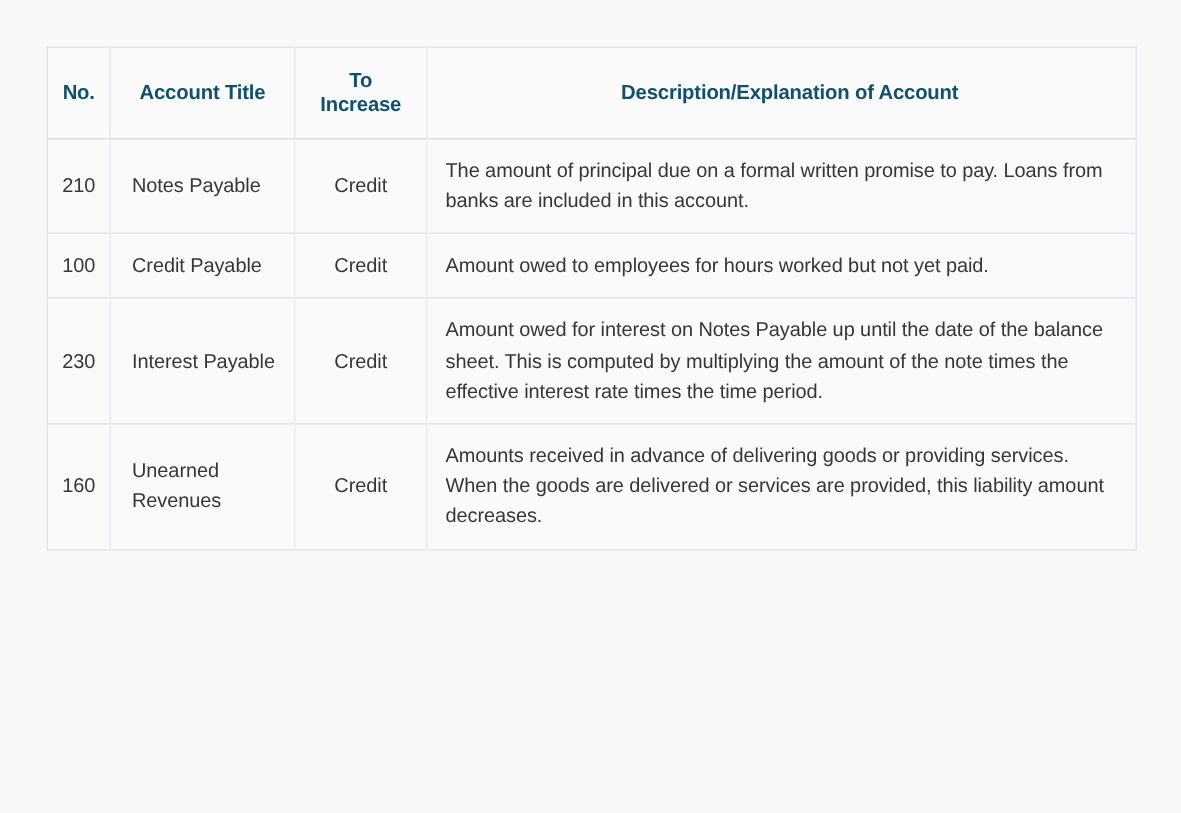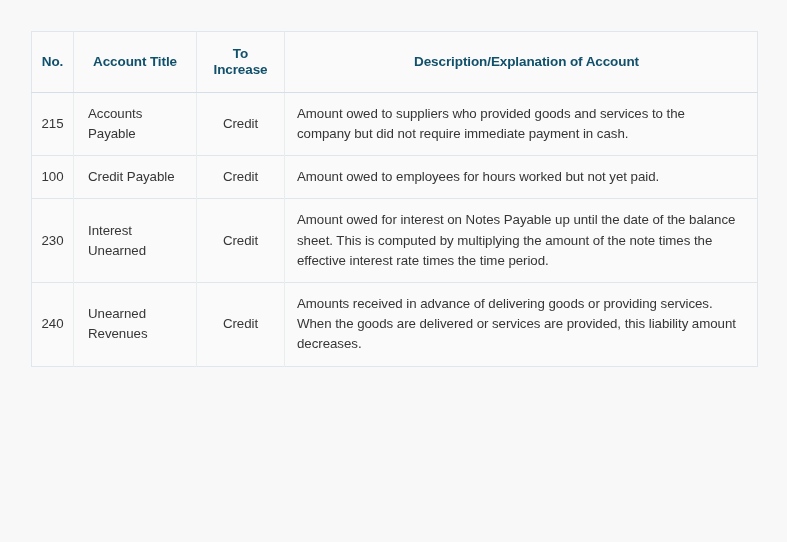--- a/index.html
+++ b/index.html
@@ -115,39 +115,39 @@
           <th class="th-title">Account Title</th>
           <th class="th-increase">
             <span>To</span><br>
             <span>Increase</span>
           </th>
           <th class="th-desc">Description/Explanation of Account</th>
         </tr>
       </thead>
       <tbody>
         <tr>
-          <td class="cell-no">215</td>
-          <td class="cell-title">Accounts Payable</td>
+          <td class="cell-no">210</td>
+          <td class="cell-title">Notes Payable</td>
           <td class="cell-increase">Credit</td>
-          <td class="cell-desc">Amount owed to suppliers who provided goods and services to the company but did not require immediate payment in cash.</td>
+          <td class="cell-desc">The amount of principal due on a formal written promise to pay. Loans from banks are included in this account.</td>
         </tr>
         <tr>
           <td class="cell-no">100</td>
           <td class="cell-title">Credit Payable</td>
           <td class="cell-increase">Credit</td>
           <td class="cell-desc">Amount owed to employees for hours worked but not yet paid.</td>
         </tr>
         <tr>
           <td class="cell-no">230</td>
-          <td class="cell-title">Interest Unearned</td>
+          <td class="cell-title">Interest Payable</td>
           <td class="cell-increase">Credit</td>
           <td class="cell-desc">Amount owed for interest on Notes Payable up until the date of the balance sheet. This is computed by multiplying the amount of the note times the effective interest rate times the time period.</td>
         </tr>
         <tr>
-          <td class="cell-no">240</td>
+          <td class="cell-no">160</td>
           <td class="cell-title">Unearned Revenues</td>
           <td class="cell-increase">Credit</td>
           <td class="cell-desc">Amounts received in advance of delivering goods or providing services. When the goods are delivered or services are provided, this liability amount decreases.</td>
         </tr>
       </tbody>
     </table>
   </div>
 </div>
 
 </body></html>

